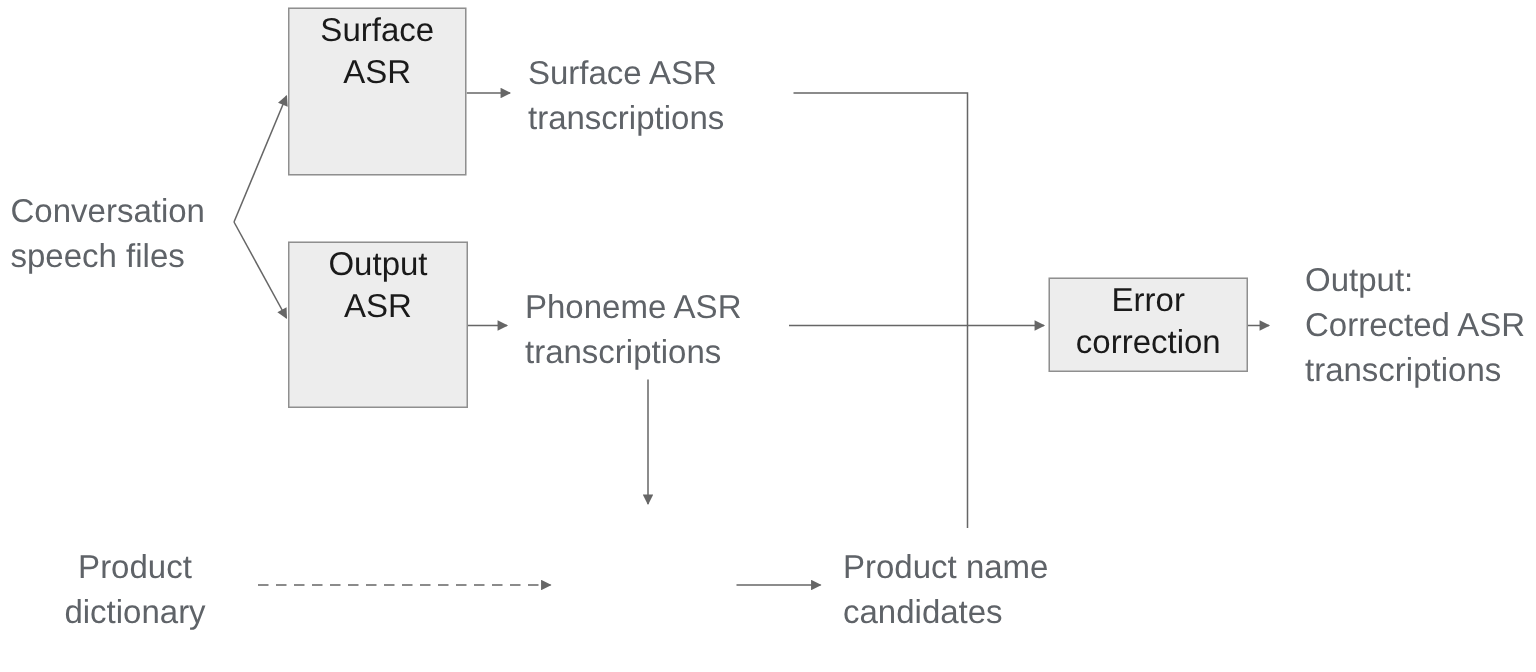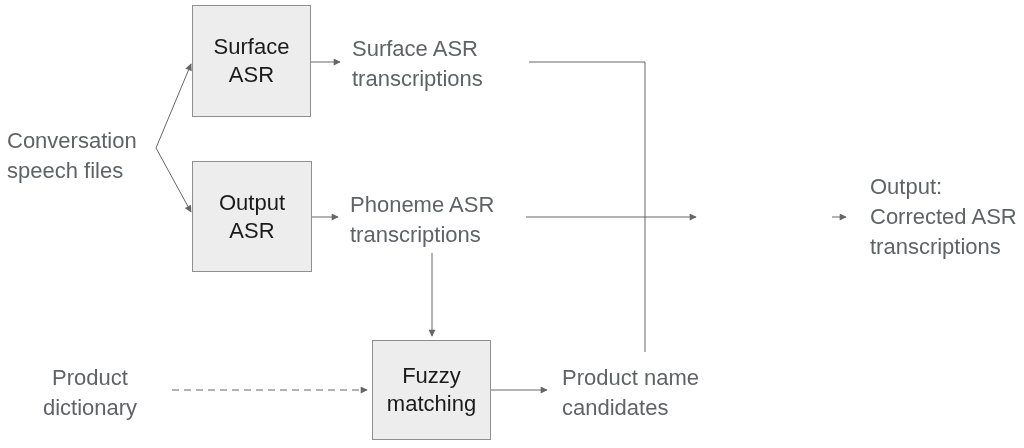--- a/index.html
+++ b/index.html
@@ -20,21 +20,21 @@
     left: 0;
     top: 0;
     width: 1024px;
     height: 448px;
   }
   .box {
     position: absolute;
     background: #ededed;
     border: 1px solid #8f8f8f;
     display: flex;
-    align-items: center;
+    align-items: flex-start;
     justify-content: center;
     box-sizing: border-box;
   }
   .box-label {
     font-size: 22px;
     line-height: 28px;
     color: #1a1a1a;
     text-align: center;
     white-space: pre-line;
   }
@@ -84,25 +84,25 @@
   <div class="box" style="left:192px; top:5px; width:119px; height:112px;">
     <span class="box-label">Surface
 ASR</span>
   </div>
 
   <div class="box" style="left:192px; top:161px; width:120px; height:111px;">
     <span class="box-label">Output
 ASR</span>
   </div>
 
-  <div class="box" style="left:372px; top:340px; width:119px; height:100px;">
-    <span class="box-label">Fuzzy
-matching</span>
+
+  <div class="box" style="left:699px; top:185px; width:133px; height:63px;">
+    <span class="box-label">Error
+correction</span>
   </div>
-
 
   <div class="lbl" style="left:7px; top:126px;">Conversation
 speech files</div>
 
   <div class="lbl" style="left:352px; top:34px;">Surface ASR
 transcriptions</div>
 
   <div class="lbl" style="left:350px; top:190px;">Phoneme ASR
 transcriptions</div>
 

